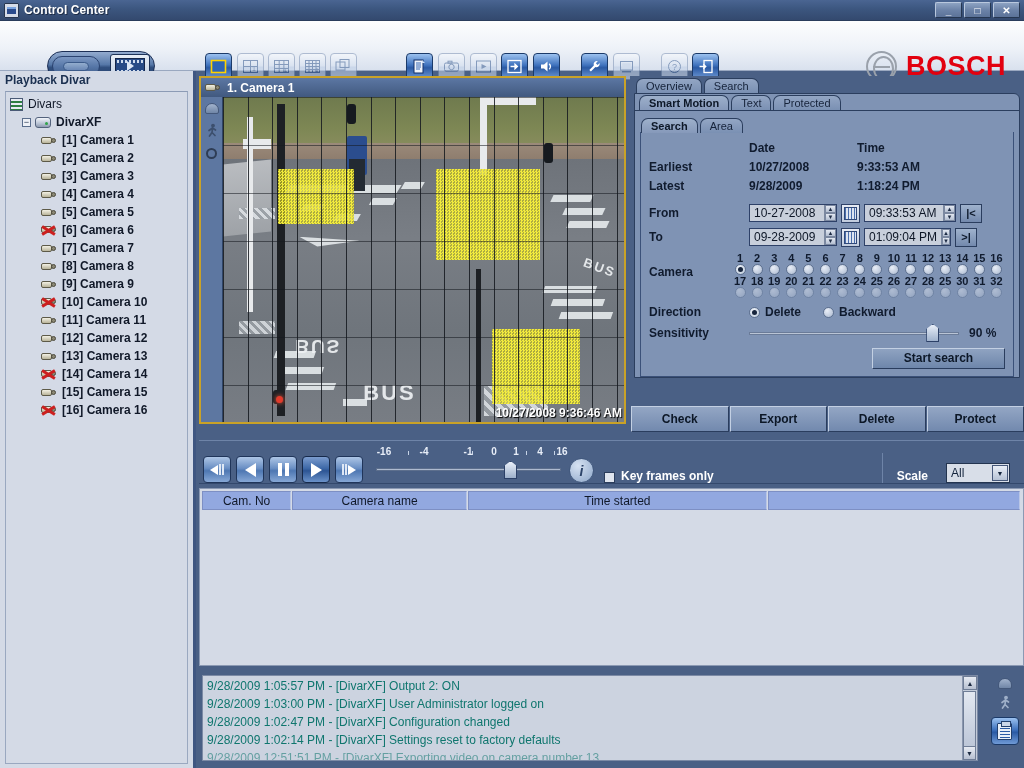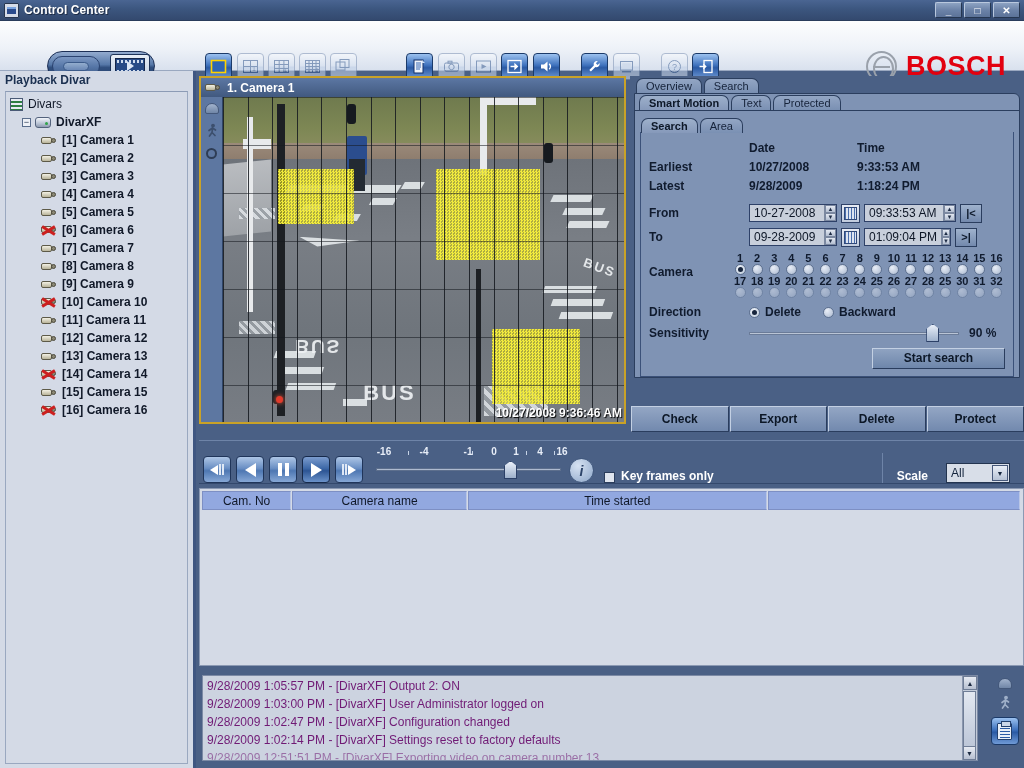--- a/index.html
+++ b/index.html
@@ -338,21 +338,21 @@
 
   
   .logpane{
     position:absolute;left:199px;top:672px;width:782px;height:96px;
     background:#4a6085;padding:3px;
   }
   .loginner{
     position:relative;width:100%;height:86px;background:#ccd3e0;
     border:1px solid #7c8aa5;overflow:hidden;
   }
-  .logline{font-size:12px;color:#701a75;padding:1px 4px;height:18px;white-space:nowrap;}
+  .logline{font-size:12px;color:#0f766e;padding:1px 4px;height:18px;white-space:nowrap;}
   .logline.partial{opacity:.55;}
   .logscroll{position:absolute;right:0;top:0;width:15px;bottom:0;background:#c3cbd9;
     border-left:1px solid #8b97ae;}
   .logscroll .sbtn{height:14px;background:linear-gradient(180deg,#e7ebf3,#b7c0d1);
     border:1px solid #6f7d96;display:flex;align-items:center;justify-content:center;font-size:7px;color:#1c2a42;}
   .logscroll .sthumb{position:absolute;top:15px;left:0;width:13px;height:60px;
     background:linear-gradient(180deg,#e3e8f1,#bac4d6);border:1px solid #6f7d96;}
   .logicons{
     position:absolute;left:985px;top:672px;width:39px;height:96px;
     display:flex;flex-direction:column;align-items:center;padding-top:6px;gap:6px;

